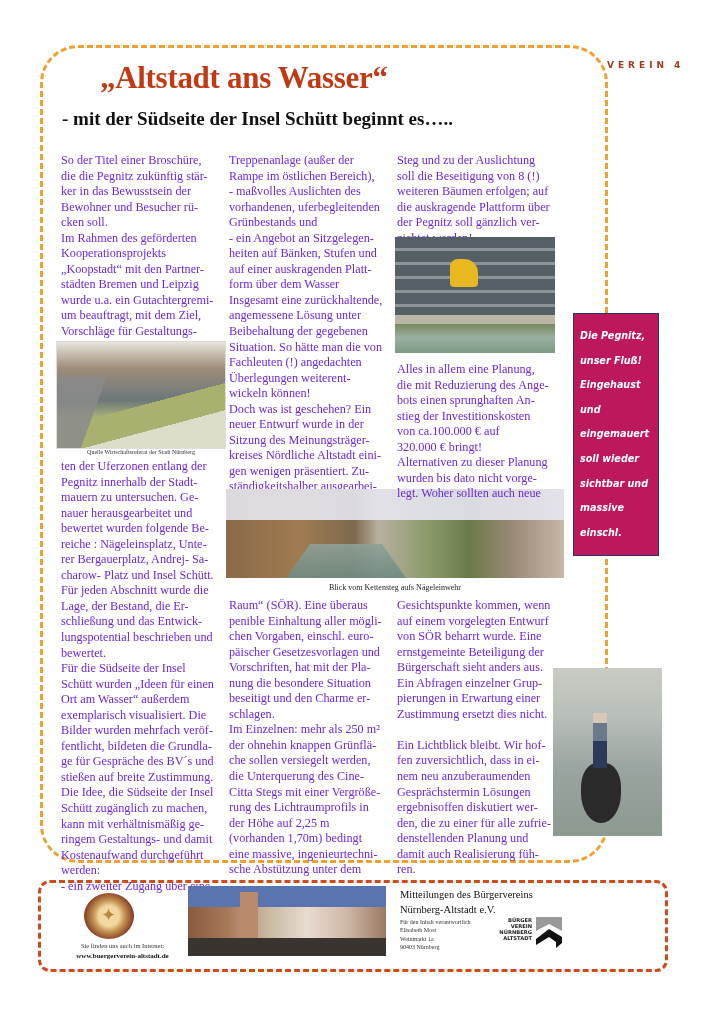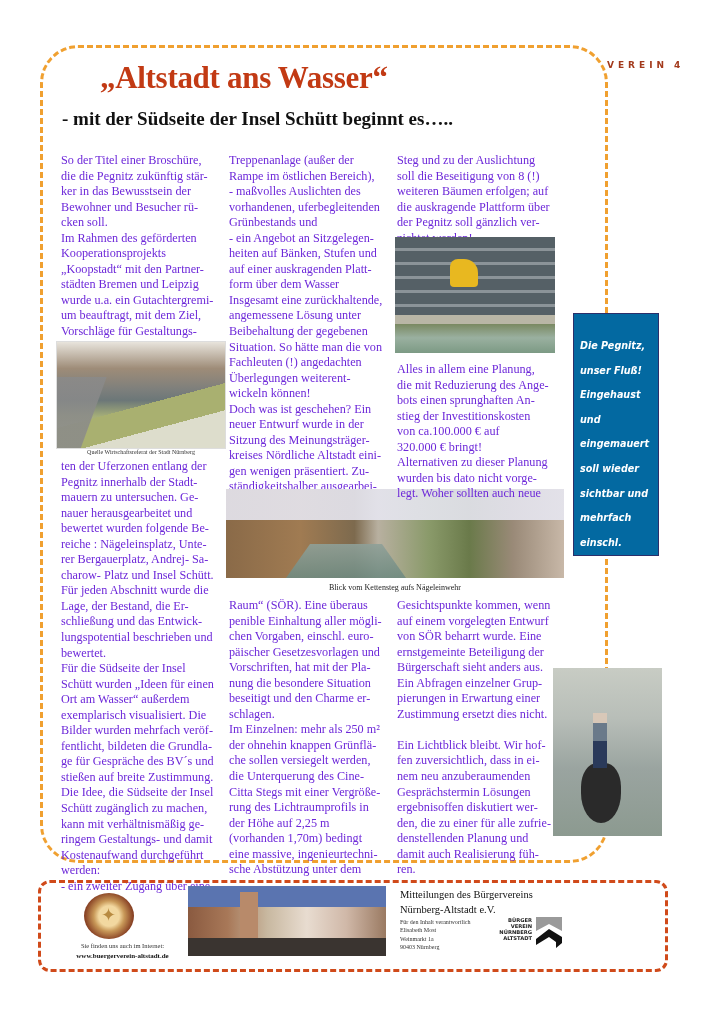--- a/index.html
+++ b/index.html
@@ -86,22 +86,22 @@
       position: absolute; left: 28px; top: 95px; width: 40px; height: 60px;
       background: #2a2a2a; border-radius: 40% 40% 50% 50%;
     }
     .pic-gondola .man {
       position: absolute; left: 40px; top: 45px; width: 14px; height: 55px;
       background: linear-gradient(180deg, #d8c8b8 0 18%, #6a7a8a 18% 50%, #2a3a5a 50%);
     }
 
     .sidebar {
       position: absolute; left: 573px; top: 313px; width: 86px; height: 243px;
-      background: #0369a1; border: 1px solid #2c2f6a;
-      padding: 20px 0 0 6px;
+      background: #be185d; border: 1px solid #2c2f6a;
+      padding: 10px 0 0 6px;
     }
     .sidebar .line {
       font-family: "DejaVu Sans", sans-serif; font-style: italic; font-weight: bold;
       font-size: 9.6px; color: #ffffff; line-height: 24.6px; white-space: nowrap;
     }
 
     
     .footer-frame {
       position: absolute; left: 38px; top: 880px; width: 630px; height: 92px;
       border: 3px dashed #d04a1a; border-radius: 12px;
@@ -298,21 +298,21 @@
 </div>
 
 <div class="sidebar">
   <div class="line">Die Pegnitz,</div>
   <div class="line">unser Fluß!</div>
   <div class="line">Eingehaust</div>
   <div class="line">und</div>
   <div class="line">eingemauert</div>
   <div class="line">soll wieder</div>
   <div class="line">sichtbar und</div>
-  <div class="line">mehrfach</div>
+  <div class="line">massive</div>
   <div class="line">einschl.</div>
 </div>
 
 <div class="footer-frame"></div>
 <div class="seal"></div>
 <div class="footer-internet">Sie finden uns auch im Internet:</div>
 <div class="footer-url">www.buergerverein-altstadt.de</div>
 <div class="pic-square">
     <div class="tower"></div>
   </div>

